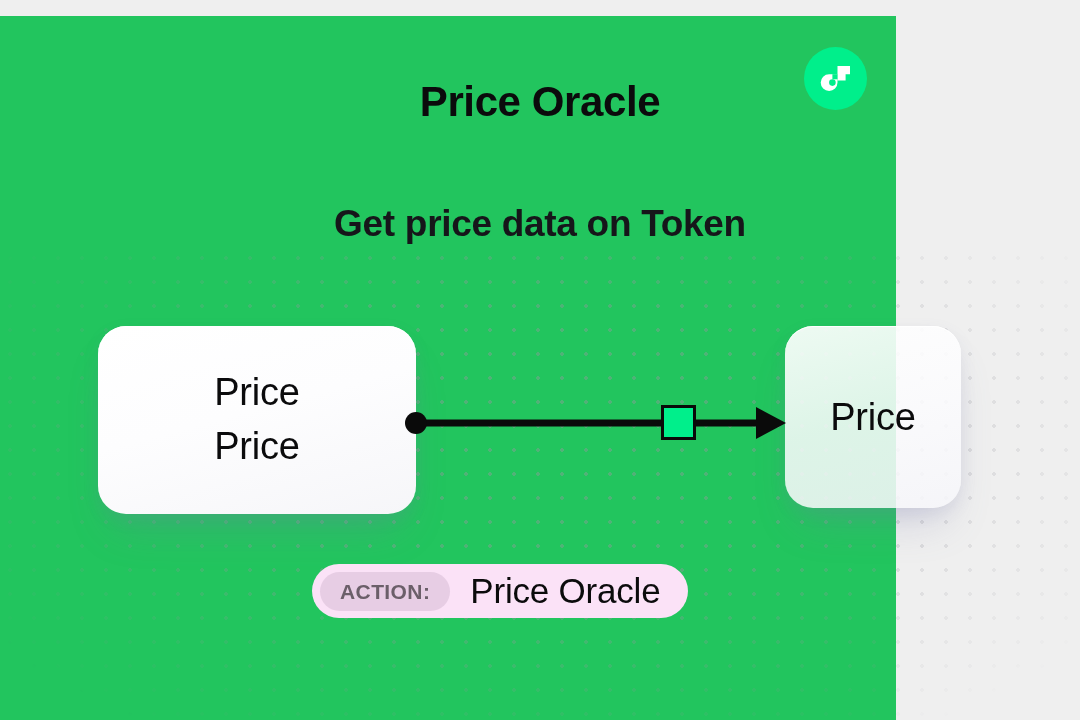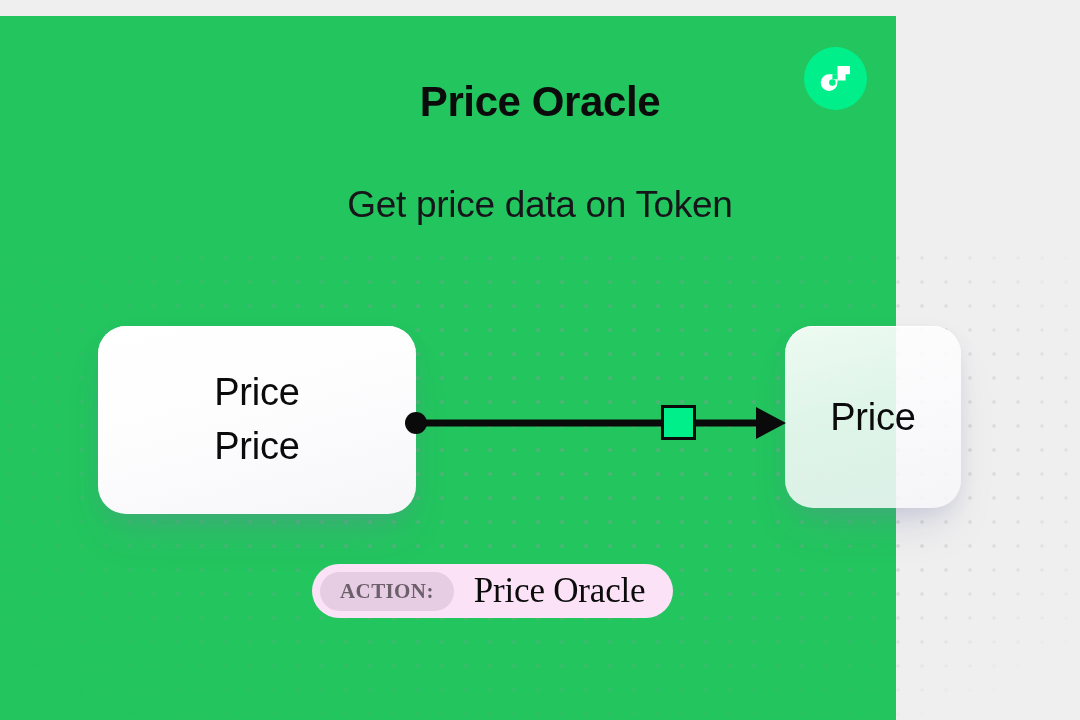--- a/index.html
+++ b/index.html
@@ -39,23 +39,23 @@
   #logo svg { display:block; }
 
   
   #page-title {
     position:absolute; left:0; top:62px; width:1080px;
     text-align:center;
     font-size:42px; font-weight:700; letter-spacing:-0.4px;
     color:#0b0b0c;
   }
   #page-subtitle {
-    position:absolute; left:0; top:168px; width:1080px;
+    position:absolute; left:0; top:187px; width:1080px;
     text-align:center;
-    font-size:37px; font-weight:400; letter-spacing:-0.3px;
+    font-size:37px; font-weight:700; letter-spacing:-0.3px;
     color:#16161a;
   }
 
   
   .node-card {
     position:absolute;
     border-radius:28px;
     background:linear-gradient(165deg,#ffffff 0%,#fdfdfe 46%,#f6f6f9 100%);
     box-shadow:
       0 26px 44px -16px rgba(120,124,170,0.30),
@@ -92,21 +92,20 @@
 
   
   #action-badge {
     position:absolute;
     left:312px; top:548px;
     height:54px;
     display:flex; align-items:center;
     background:#fbe2f7;
     border-radius:27px;
     padding:0 28px 0 8px;
-    font-family:Liberation Serif, serif;
   }
   #action-badge-key {
     background:#e7cde4;
     color:#6b5f69;
     font-size:21px; font-weight:700; letter-spacing:0.4px;
     padding:9px 20px;
     border-radius:20px;
     line-height:1;
   }
   #action-badge-value {

